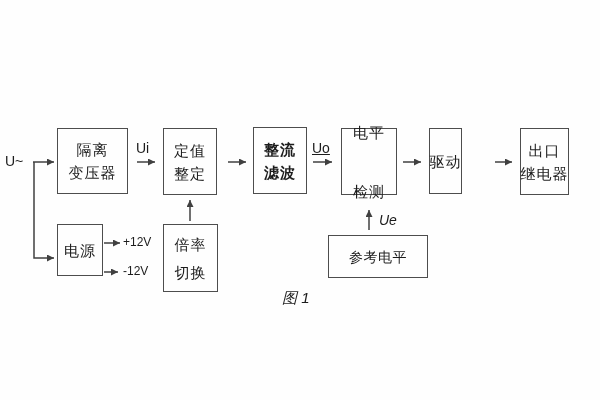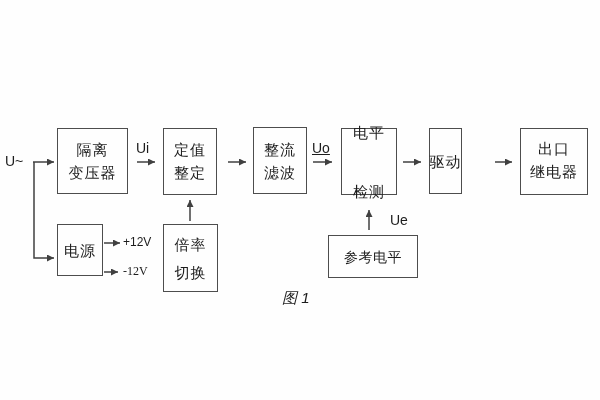--- a/index.html
+++ b/index.html
@@ -64,59 +64,59 @@
     <path d="M104,243 H120" marker-end="url(#ah)"></path>
     <path d="M104,272 H118" marker-end="url(#ah)"></path>
     <path d="M369,230 V210" marker-end="url(#ah)"></path>
   </svg>
 
   <div class="block" style="left:57px; top:128px; width:71px; height:66px;">
     <span class="blk-line">隔离</span>
     <span class="blk-line">变压器</span>
   </div>
 
-  <div class="block" style="left:163px; top:128px; width:54px; height:67px;font-family:Liberation Serif, serif;">
+  <div class="block" style="left:163px; top:128px; width:54px; height:67px;">
     <span class="blk-line">定值</span>
     <span class="blk-line">整定</span>
   </div>
 
-  <div class="block" style="left:253px; top:127px; width:54px; height:67px;">
+  <div class="block" style="left:253px; top:127px; width:54px; height:67px;font-weight:bold;">
     <span class="blk-line">整流</span>
     <span class="blk-line">滤波</span>
   </div>
 
   <div class="block" style="left:341px; top:128px; width:56px; height:67px;gap:44px;">
     <span class="blk-line">电平</span>
     <span class="blk-line">检测</span>
   </div>
 
   <div class="block" style="left:429px; top:128px; width:33px; height:66px;">
     <span class="blk-line">驱动</span>
   </div>
 
-  <div class="block" style="left:520px; top:128px; width:68px; height:67px;font-family:Liberation Mono, monospace;">
+  <div class="block" style="left:520px; top:128px; width:49px; height:67px;">
     <span class="blk-line">出口</span>
     <span class="blk-line">继电器</span>
   </div>
 
   <div class="block" style="left:57px; top:224px; width:46px; height:52px;">
     <span class="blk-line">电源</span>
   </div>
 
   <div class="block" style="left:163px; top:224px; width:55px; height:68px; gap:13px;">
     <span class="blk-line">倍率</span>
     <span class="blk-line">切换</span>
   </div>
 
-  <div class="block" style="left:328px; top:235px; width:90px; height:43px; font-size:14px; letter-spacing:0.5px;">
+  <div class="block" style="left:328px; top:235px; width:100px; height:43px; font-size:14px; letter-spacing:0.5px;">
     <span class="blk-line">参考电平</span>
   </div>
 
   <span class="lbl" style="left:5px; top:154px;">U~</span>
   <span class="lbl" style="left:136px; top:141px;">Ui</span>
   <span class="lbl" style="left:312px; top:141px;text-decoration:underline;">Uo</span>
-  <span class="lbl" style="left:390px; top:213px;">Ue</span>
+  <span class="lbl" style="left:379px; top:213px;font-style:italic;">Ue</span>
   <span class="lbl lbl-rail" style="left:123px; top:236px;">+12V</span>
-  <span class="lbl lbl-rail" style="left:123px; top:265px;font-family:Liberation Serif, serif;">-12V</span>
+  <span class="lbl lbl-rail" style="left:123px; top:265px;">-12V</span>
 
   <span class="lbl caption" style="left:282px; top:290px;font-style:italic;">图 1</span>
 
 </div>
 
 </body></html>

